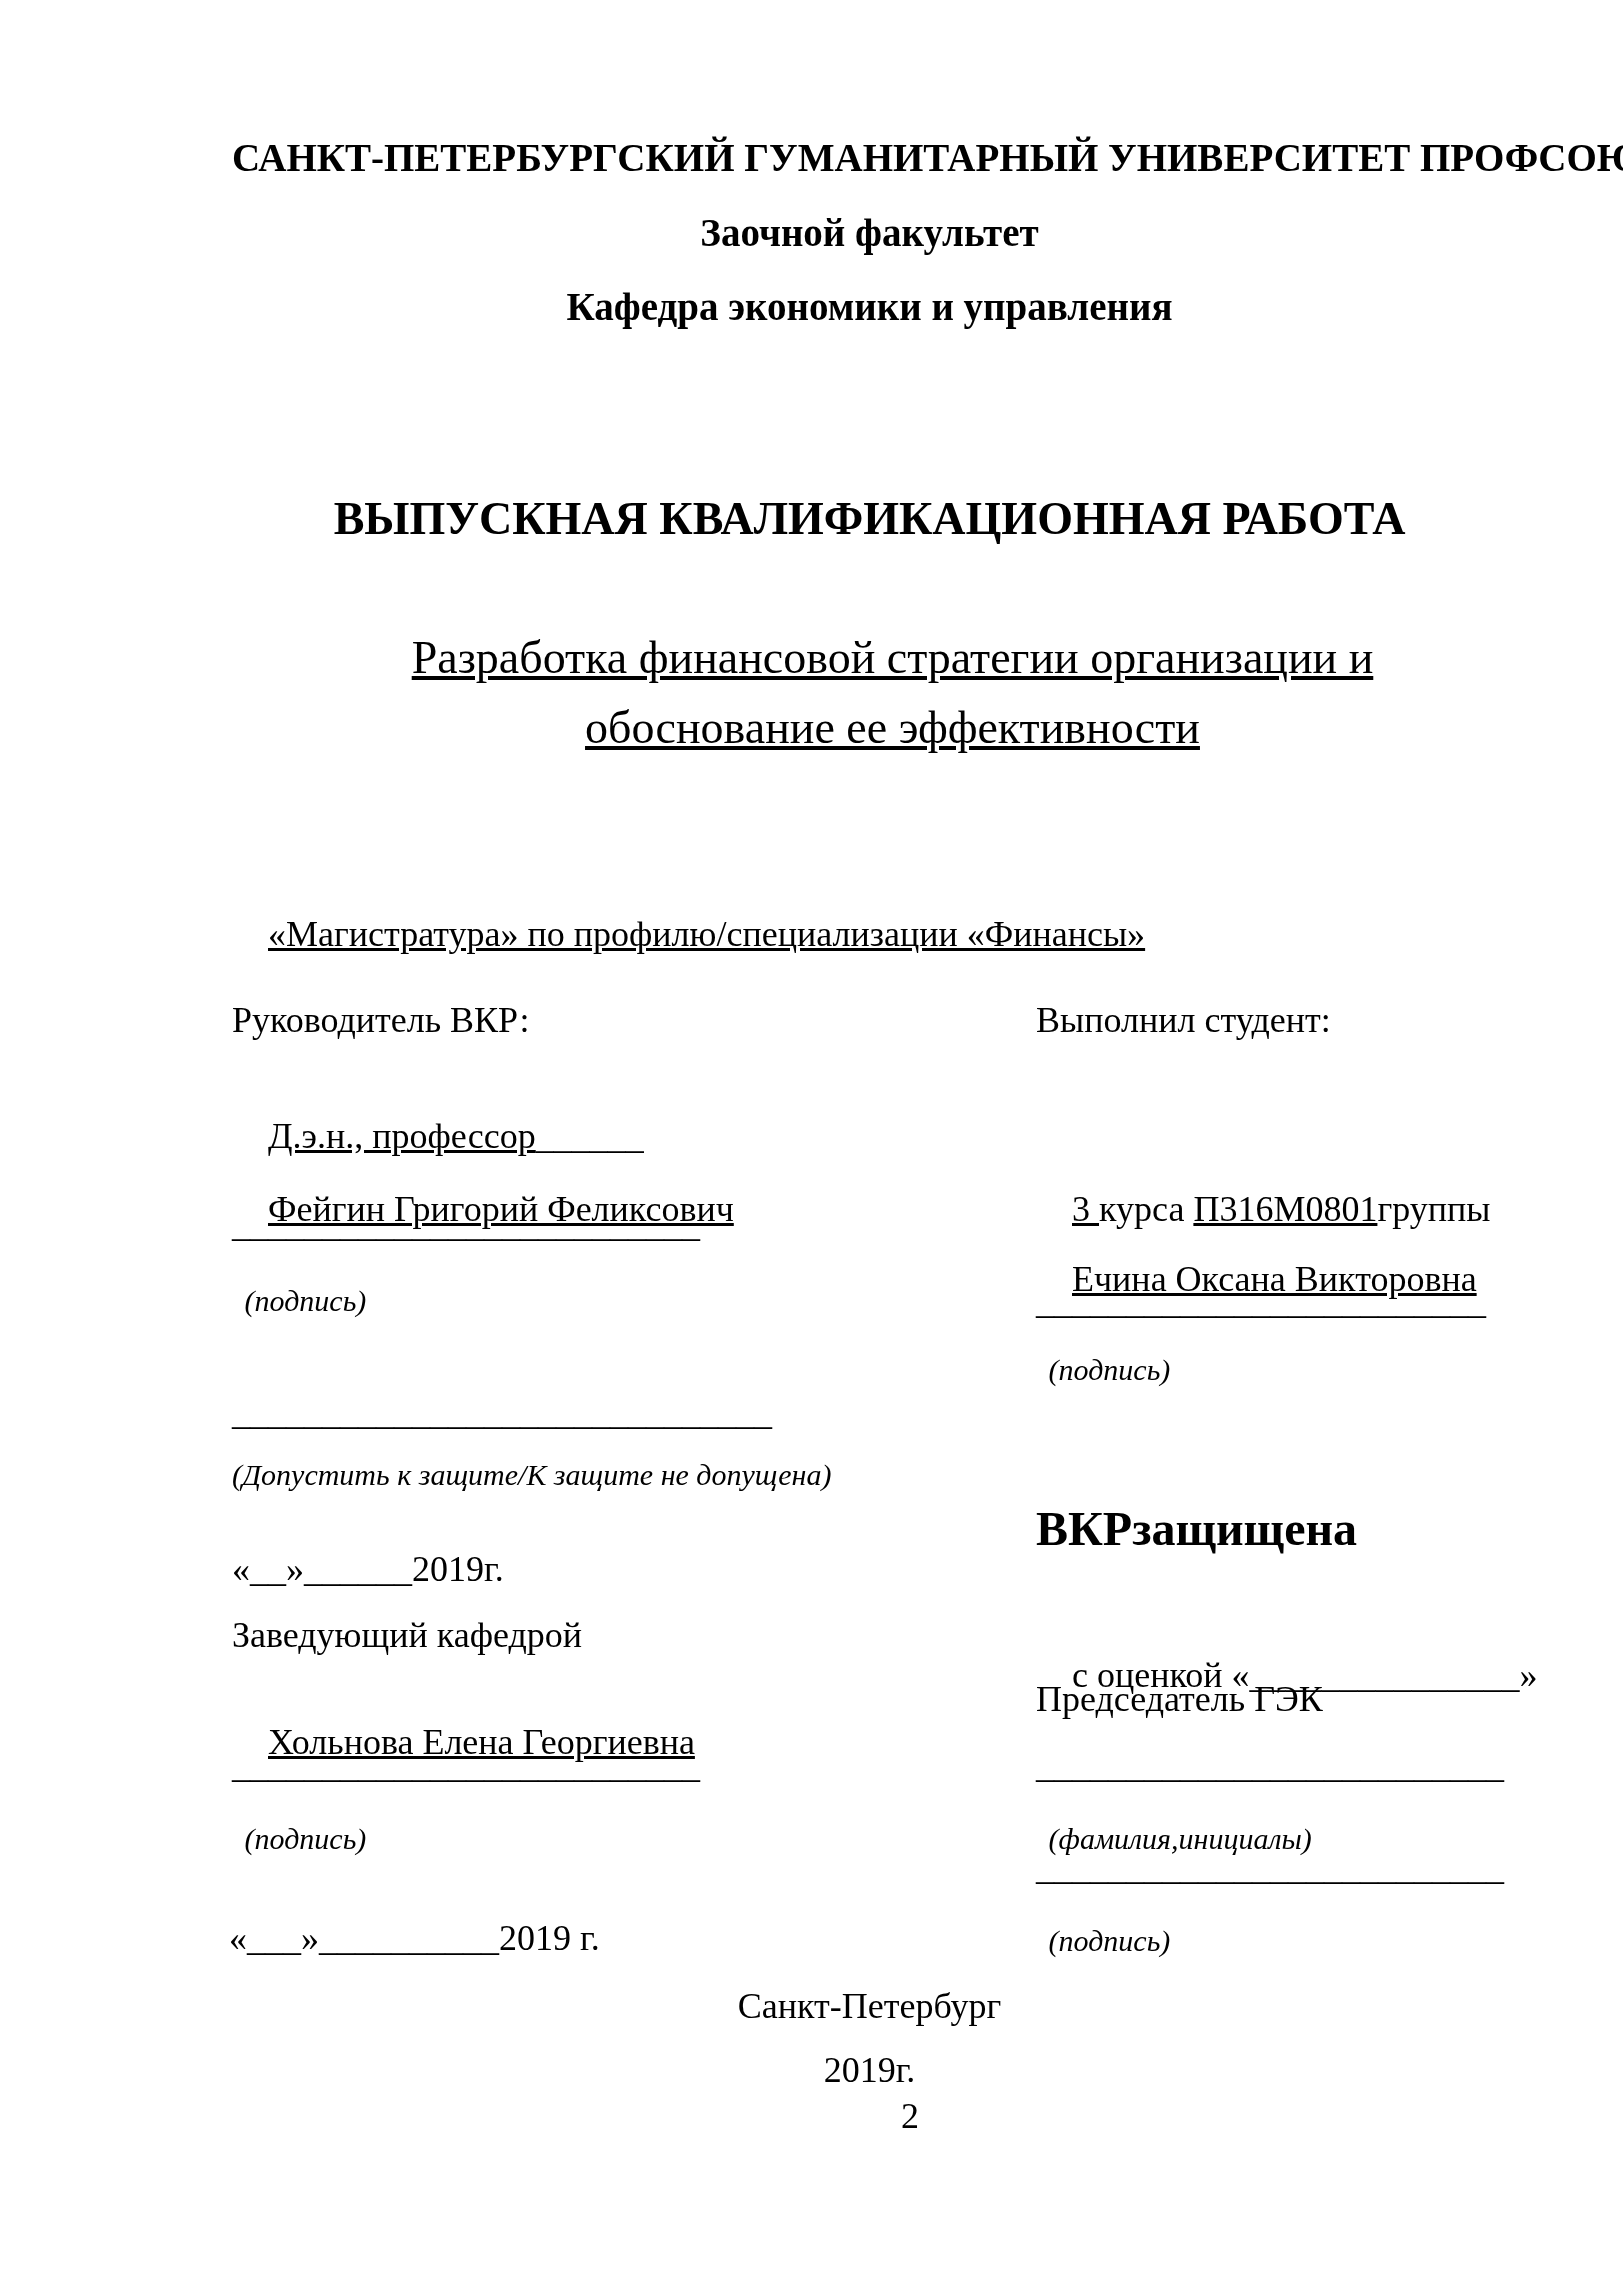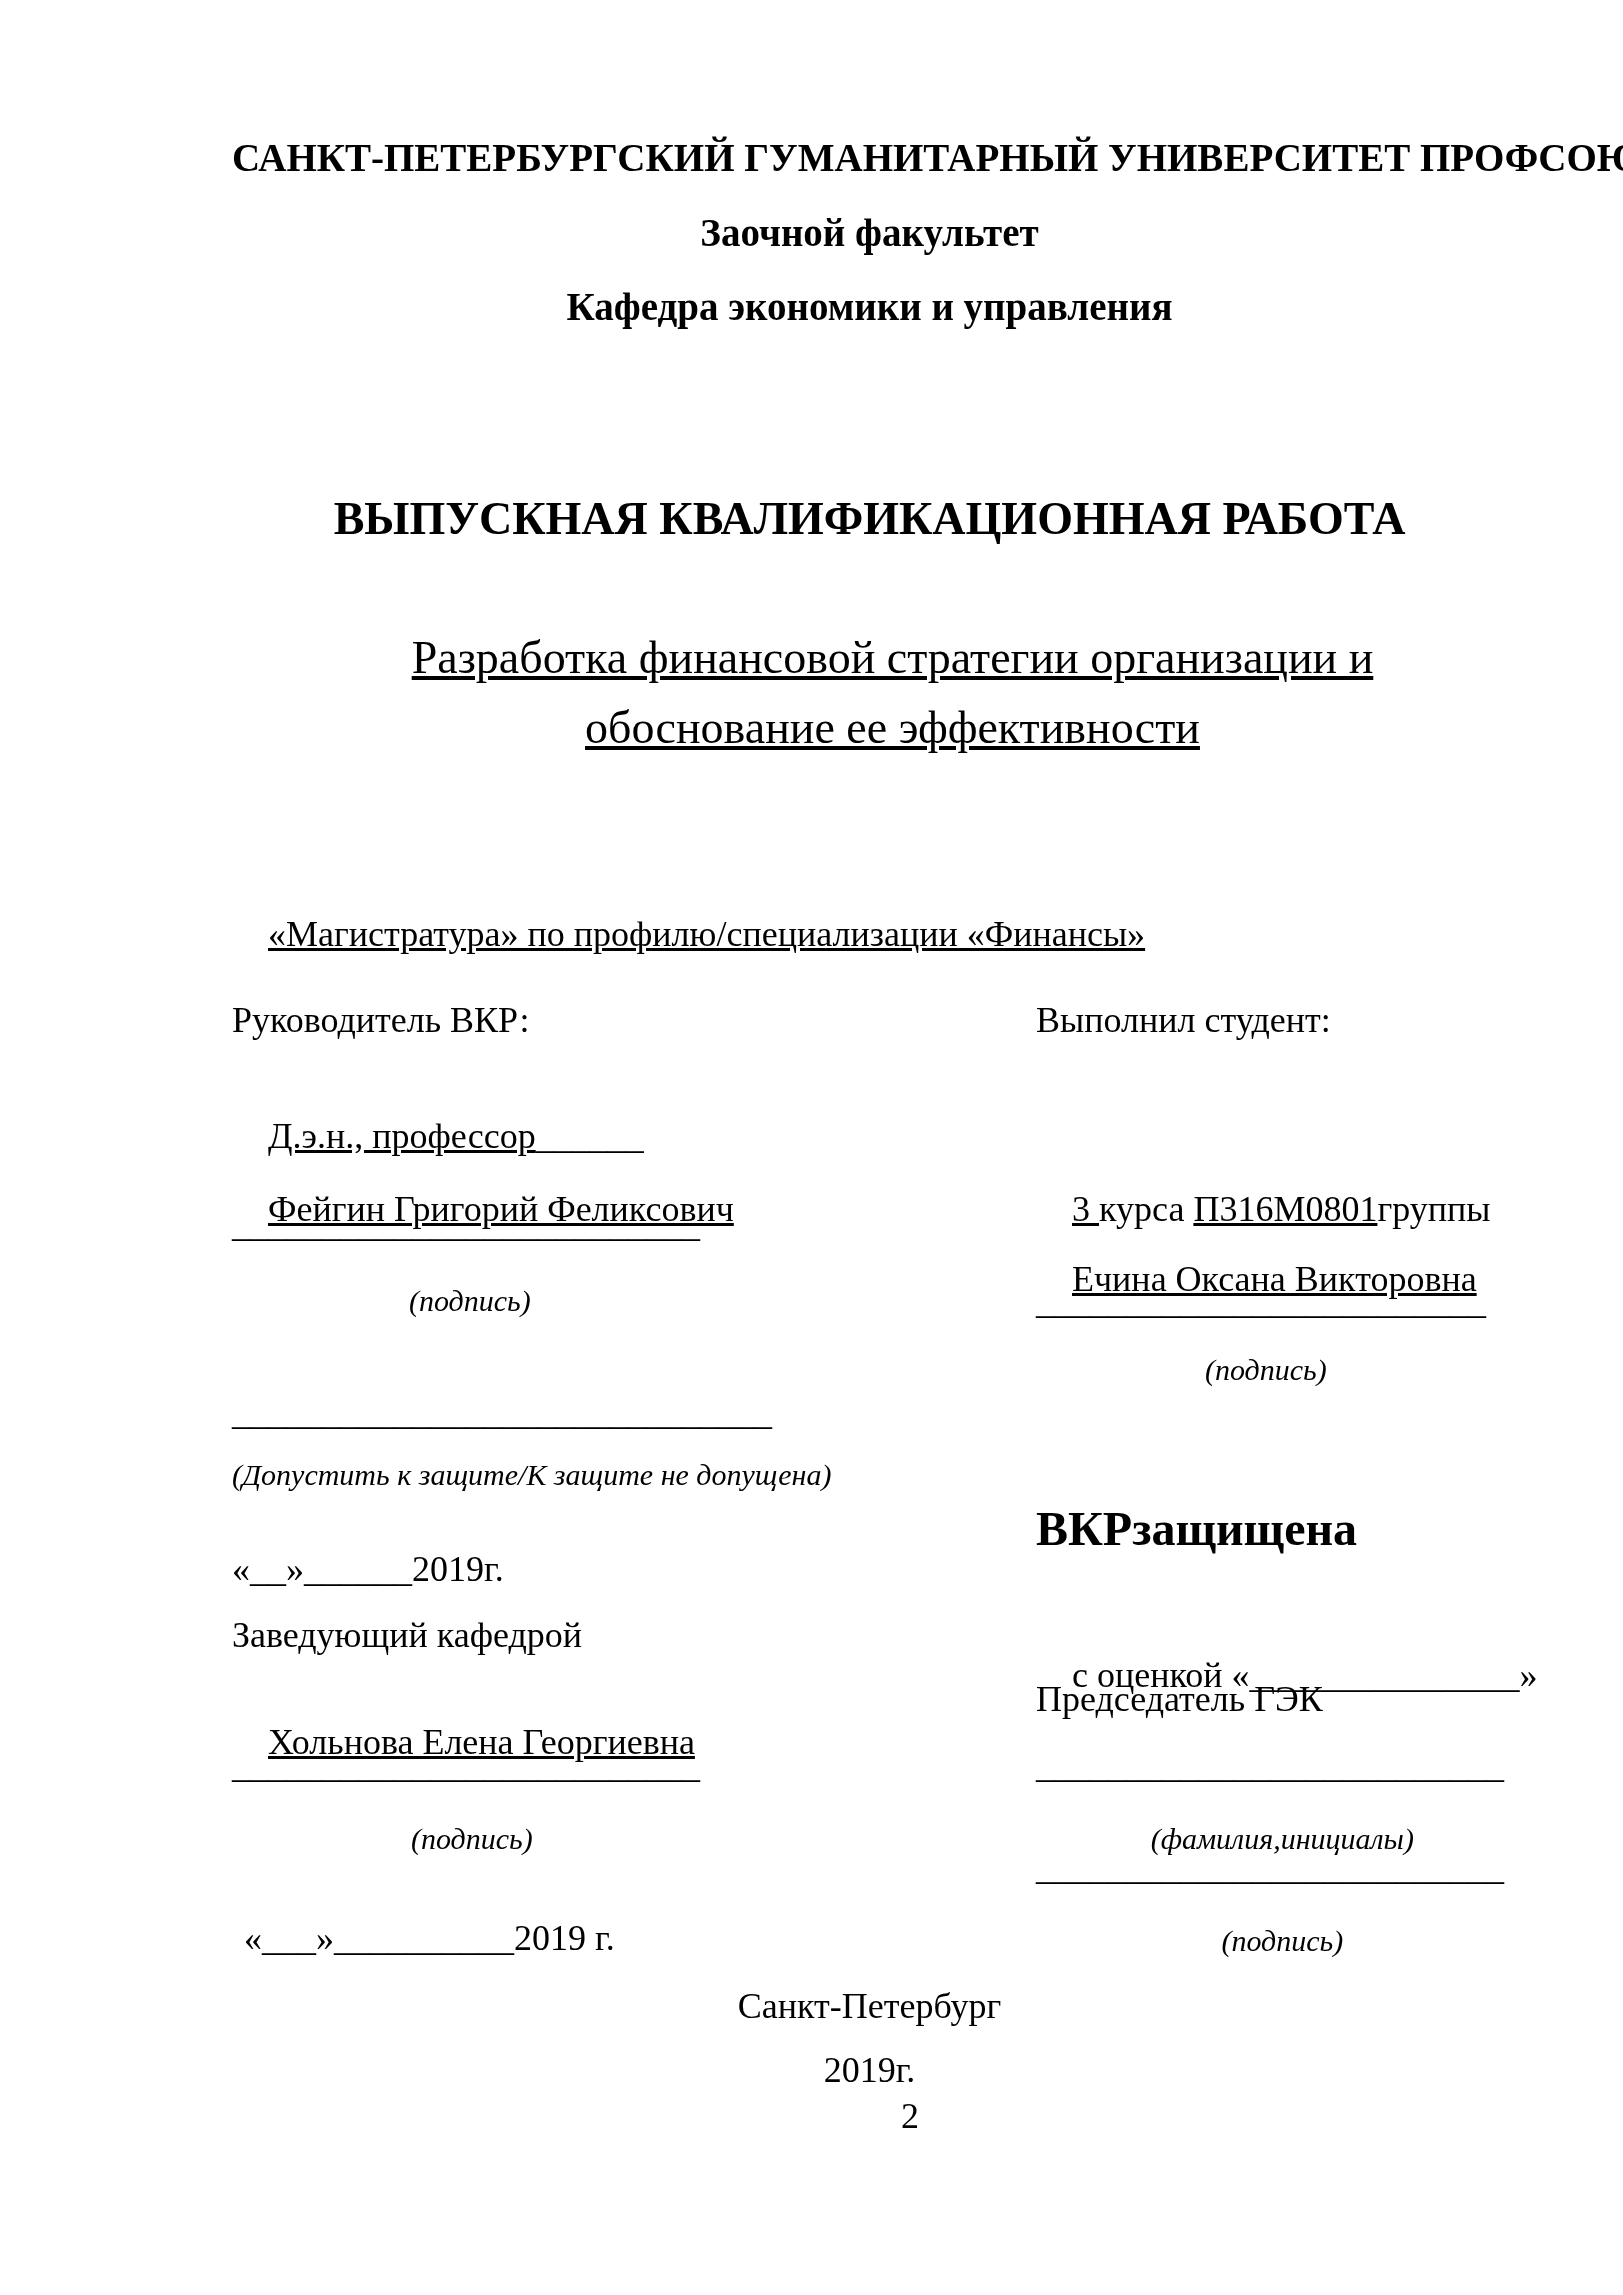--- a/index.html
+++ b/index.html
@@ -20,21 +20,21 @@
     font-size: 36px;
     line-height: 1.2;
     color: #000;
   }
   .center { left: 232px; right: 116px; text-align: center; }
   .bold { font-weight: bold; }
   .u { text-decoration: underline; }
   .hdr { font-size: 39px; }
   .big { font-size: 46px; }
   .note { font-style: italic; font-size: 30px; }
-  .labelbox { position: absolute; text-align: center; white-space: pre; font-family: Liberation Serif, serif; }
+  .labelbox { position: absolute; text-align: left; white-space: pre; font-family: Liberation Serif, serif; }
   .labelbox .note { position: static; }
   .statusline {
     position: absolute; display: flex;
     justify-content: flex-start;
     font-weight: bold; font-size: 48px; white-space: pre;
   }
 </style>
 </head>
 <body>
 
@@ -84,21 +84,21 @@
   <div class="ln note" style="left:232px; top:1457px">(Допустить к защите/К защите не допущена)</div>
   <div class="ln" style="left:232px; top:1548px">«__»______2019г.</div>
   <div class="ln" style="left:232px; top:1614px">Заведующий кафедрой</div>
   <div class="ln" style="left:232px; top:1678px">
     <span class="u">Хольнова Елена Георгиевна</span>
   </div>
   <div class="ln" style="left:232px; top:1744px">__________________________</div>
   <div class="labelbox" style="left:232px; width:467px; top:1807px">
     <span class="note">(подпись)</span>
   </div>
-  <div class="ln" style="left:244px; top:1917px">«___»__________2019 г.</div>
+  <div class="ln" style="left:229px; top:1917px">«___»__________2019 г.</div>
 
   <div class="statusline" style="left:1036px; width:454px; top:1501px">
     <span>ВКР</span>
     <span>защищена</span>
   </div>
   <div class="ln" style="left:1036px; top:1611px">
     <span>с оценкой «</span><span>_______________</span><span>»</span>
   </div>
   <div class="ln" style="left:1036px; top:1678px">Председатель ГЭК</div>
   <div class="ln" style="left:1036px; top:1744px">__________________________</div>

